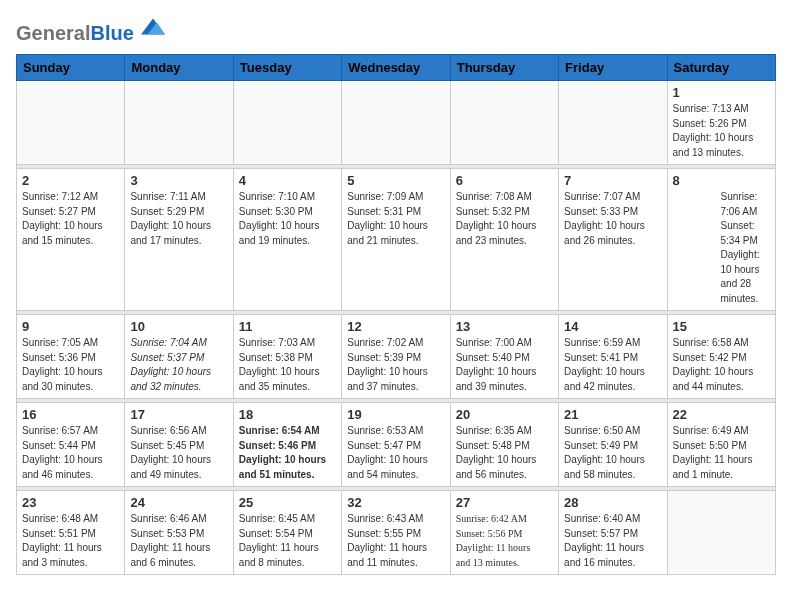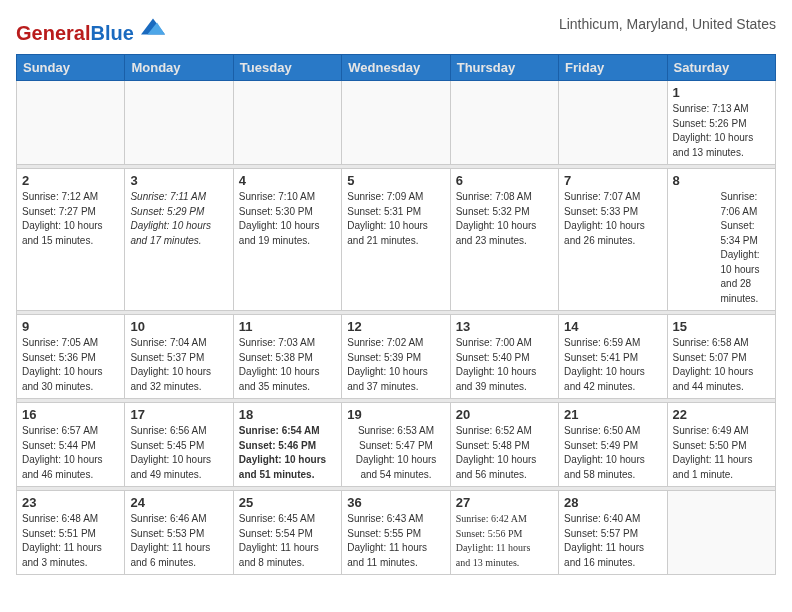--- a/index.html
+++ b/index.html
@@ -18,21 +18,21 @@
     }
     .logo {
       display: flex;
       align-items: center;
     }
     .logo-text {
       font-size: 20px;
       font-weight: bold;
       line-height: 1.1;
     }
-    .logo-general { color: #b91c1c; }
+    .logo-general { color: #737373; }
     .logo-blue { color: #1a6abf; }
     .logo-icon {
       width: 24px;
       height: 24px;
       margin-left: 2px;
     }
     .title-block {
       text-align: right;
     }
     .month-title {
@@ -44,21 +44,21 @@
       font-size: 14px;
       color: #555;
     }
     .calendar {
       width: 100%;
       border-collapse: collapse;
       border: 1px solid #ccc;
     }
     .calendar th {
       background-color: #2979c7;
-      color: #e5e5e5;
+      color: #000000;
       text-align: left;
       padding: 5px 6px;
       font-size: 13px;
       font-weight: bold;
       border: 1px solid #1a5fa8;
     }
     .calendar td {
       vertical-align: top;
       border: 1px solid #ccc;
       padding: 4px 5px;
@@ -98,21 +98,20 @@
       <div class="logo-text">
         <span class="logo-general">General</span><span class="logo-blue">Blue</span>
         <svg class="logo-icon" viewBox="0 0 30 24" xmlns="http://www.w3.org/2000/svg">
           <polygon points="0,20 15,0 30,20" fill="#1a6abf"></polygon>
           <polygon points="8,20 20,5 30,20" fill="#4da6e8"></polygon>
         </svg>
       </div>
     </div>
   </div>
   <div class="title-block">
-    <div class="location-title">Linthicum, Maryland, United States</div>
   </div>
 </div>
 
 <table class="calendar">
   <thead>
     <tr>
     <th>Sunday</th>
         <th>Monday</th>
         <th>Tuesday</th>
         <th>Wednesday</th>
@@ -137,27 +136,27 @@
 and 13 minutes.</div>
         </td>
       </tr>
       <tr class="row-spacer">
         <td colspan="7"></td>
       </tr>
       <tr>
         <td>
           <span class="day-number">2</span>
           <div class="day-info" style="white-space: pre-line;">Sunrise: 7:12 AM
-Sunset: 7:27 PM
+Sunset: 5:27 PM
 Daylight: 10 hours
 and 15 minutes.</div>
         </td>
         <td>
           <span class="day-number">3</span>
-          <div class="day-info" style="white-space: pre-line; font-style: italic;">Sunrise: 7:11 AM
+          <div class="day-info" style="white-space: pre-line;">Sunrise: 7:11 AM
 Sunset: 5:29 PM
 Daylight: 10 hours
 and 17 minutes.</div>
         </td>
         <td>
           <span class="day-number">4</span>
           <div class="day-info" style="white-space: pre-line;">Sunrise: 7:10 AM
 Sunset: 5:30 PM
 Daylight: 10 hours
 and 19 minutes.</div>
@@ -197,21 +196,21 @@
       <tr>
         <td>
           <span class="day-number">9</span>
           <div class="day-info" style="white-space: pre-line;">Sunrise: 7:05 AM
 Sunset: 5:36 PM
 Daylight: 10 hours
 and 30 minutes.</div>
         </td>
         <td>
           <span class="day-number">10</span>
-          <div class="day-info" style="white-space: pre-line;">Sunrise: 7:04 AM
+          <div class="day-info" style="white-space: pre-line; font-style: italic;">Sunrise: 7:04 AM
 Sunset: 5:37 PM
 Daylight: 10 hours
 and 32 minutes.</div>
         </td>
         <td>
           <span class="day-number">11</span>
           <div class="day-info" style="white-space: pre-line;">Sunrise: 7:03 AM
 Sunset: 5:38 PM
 Daylight: 10 hours
 and 35 minutes.</div>
@@ -233,21 +232,21 @@
         <td>
           <span class="day-number">14</span>
           <div class="day-info" style="white-space: pre-line;">Sunrise: 6:59 AM
 Sunset: 5:41 PM
 Daylight: 10 hours
 and 42 minutes.</div>
         </td>
         <td>
           <span class="day-number">15</span>
           <div class="day-info" style="white-space: pre-line;">Sunrise: 6:58 AM
-Sunset: 5:07 PM
+Sunset: 5:42 PM
 Daylight: 10 hours
 and 44 minutes.</div>
         </td>
       </tr>
       <tr class="row-spacer">
         <td colspan="7"></td>
       </tr>
       <tr>
         <td>
           <span class="day-number">16</span>
@@ -265,28 +264,28 @@
         </td>
         <td>
           <span class="day-number">18</span>
           <div class="day-info" style="white-space: pre-line; font-weight: bold;">Sunrise: 6:54 AM
 Sunset: 5:46 PM
 Daylight: 10 hours
 and 51 minutes.</div>
         </td>
         <td>
           <span class="day-number">19</span>
-          <div class="day-info" style="white-space: pre-line; text-align: center;">Sunrise: 6:53 AM
+          <div class="day-info" style="white-space: pre-line;">Sunrise: 6:53 AM
 Sunset: 5:47 PM
 Daylight: 10 hours
 and 54 minutes.</div>
         </td>
         <td>
           <span class="day-number">20</span>
-          <div class="day-info" style="white-space: pre-line;">Sunrise: 6:52 AM
+          <div class="day-info" style="white-space: pre-line;">Sunrise: 6:35 AM
 Sunset: 5:48 PM
 Daylight: 10 hours
 and 56 minutes.</div>
         </td>
         <td>
           <span class="day-number">21</span>
           <div class="day-info" style="white-space: pre-line;">Sunrise: 6:50 AM
 Sunset: 5:49 PM
 Daylight: 10 hours
 and 58 minutes.</div>
@@ -318,21 +317,21 @@
 and 6 minutes.</div>
         </td>
         <td>
           <span class="day-number">25</span>
           <div class="day-info" style="white-space: pre-line;">Sunrise: 6:45 AM
 Sunset: 5:54 PM
 Daylight: 11 hours
 and 8 minutes.</div>
         </td>
         <td>
-          <span class="day-number">36</span>
+          <span class="day-number">32</span>
           <div class="day-info" style="white-space: pre-line;">Sunrise: 6:43 AM
 Sunset: 5:55 PM
 Daylight: 11 hours
 and 11 minutes.</div>
         </td>
         <td>
           <span class="day-number">27</span>
           <div class="day-info" style="white-space: pre-line; font-family: Liberation Serif, serif;">Sunrise: 6:42 AM
 Sunset: 5:56 PM
 Daylight: 11 hours

